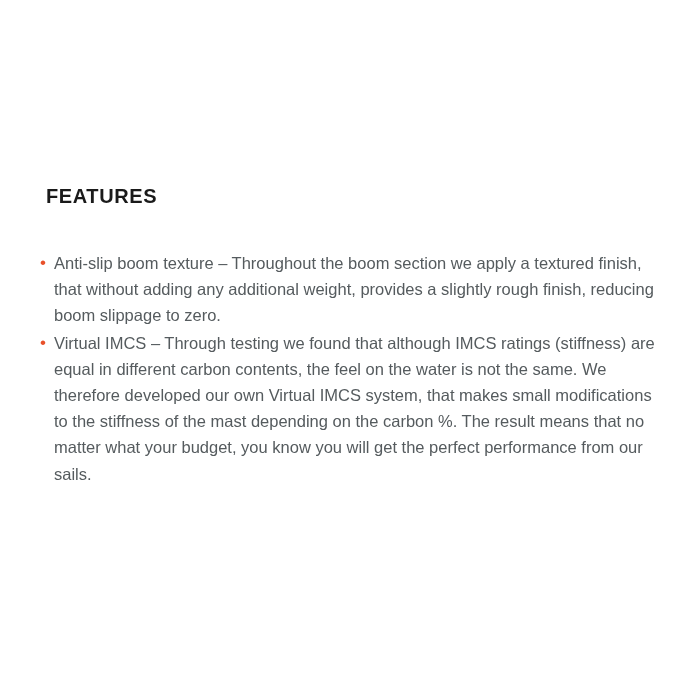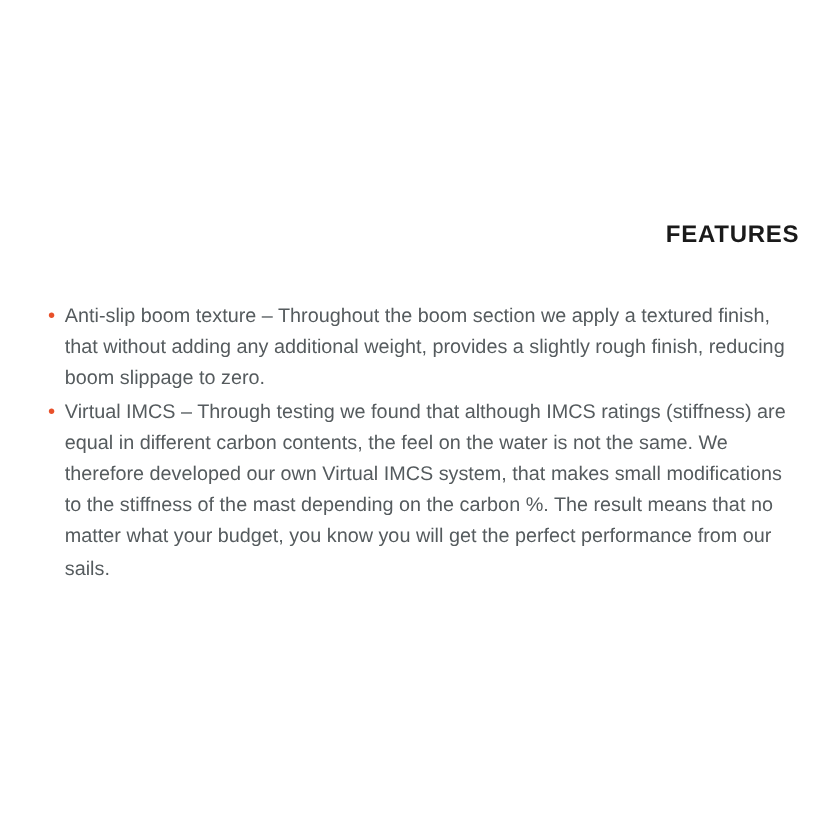--- a/index.html
+++ b/index.html
@@ -26,21 +26,20 @@
     top: 185px;
     width: 626px;
   }
   .section-title {
     font-size: 20px;
     font-weight: bold;
     color: #1a1a1a;
     letter-spacing: 0.6px;
     margin: 0 0 42px 6px;
     font-family: "Liberation Sans", sans-serif;
-    text-align: right;
   }
   .feature-list {
     list-style: none;
     margin: 0;
     padding: 0;
   }
   .feature-item {
     position: relative;
     padding-left: 14px;
     margin-bottom: 2px;

